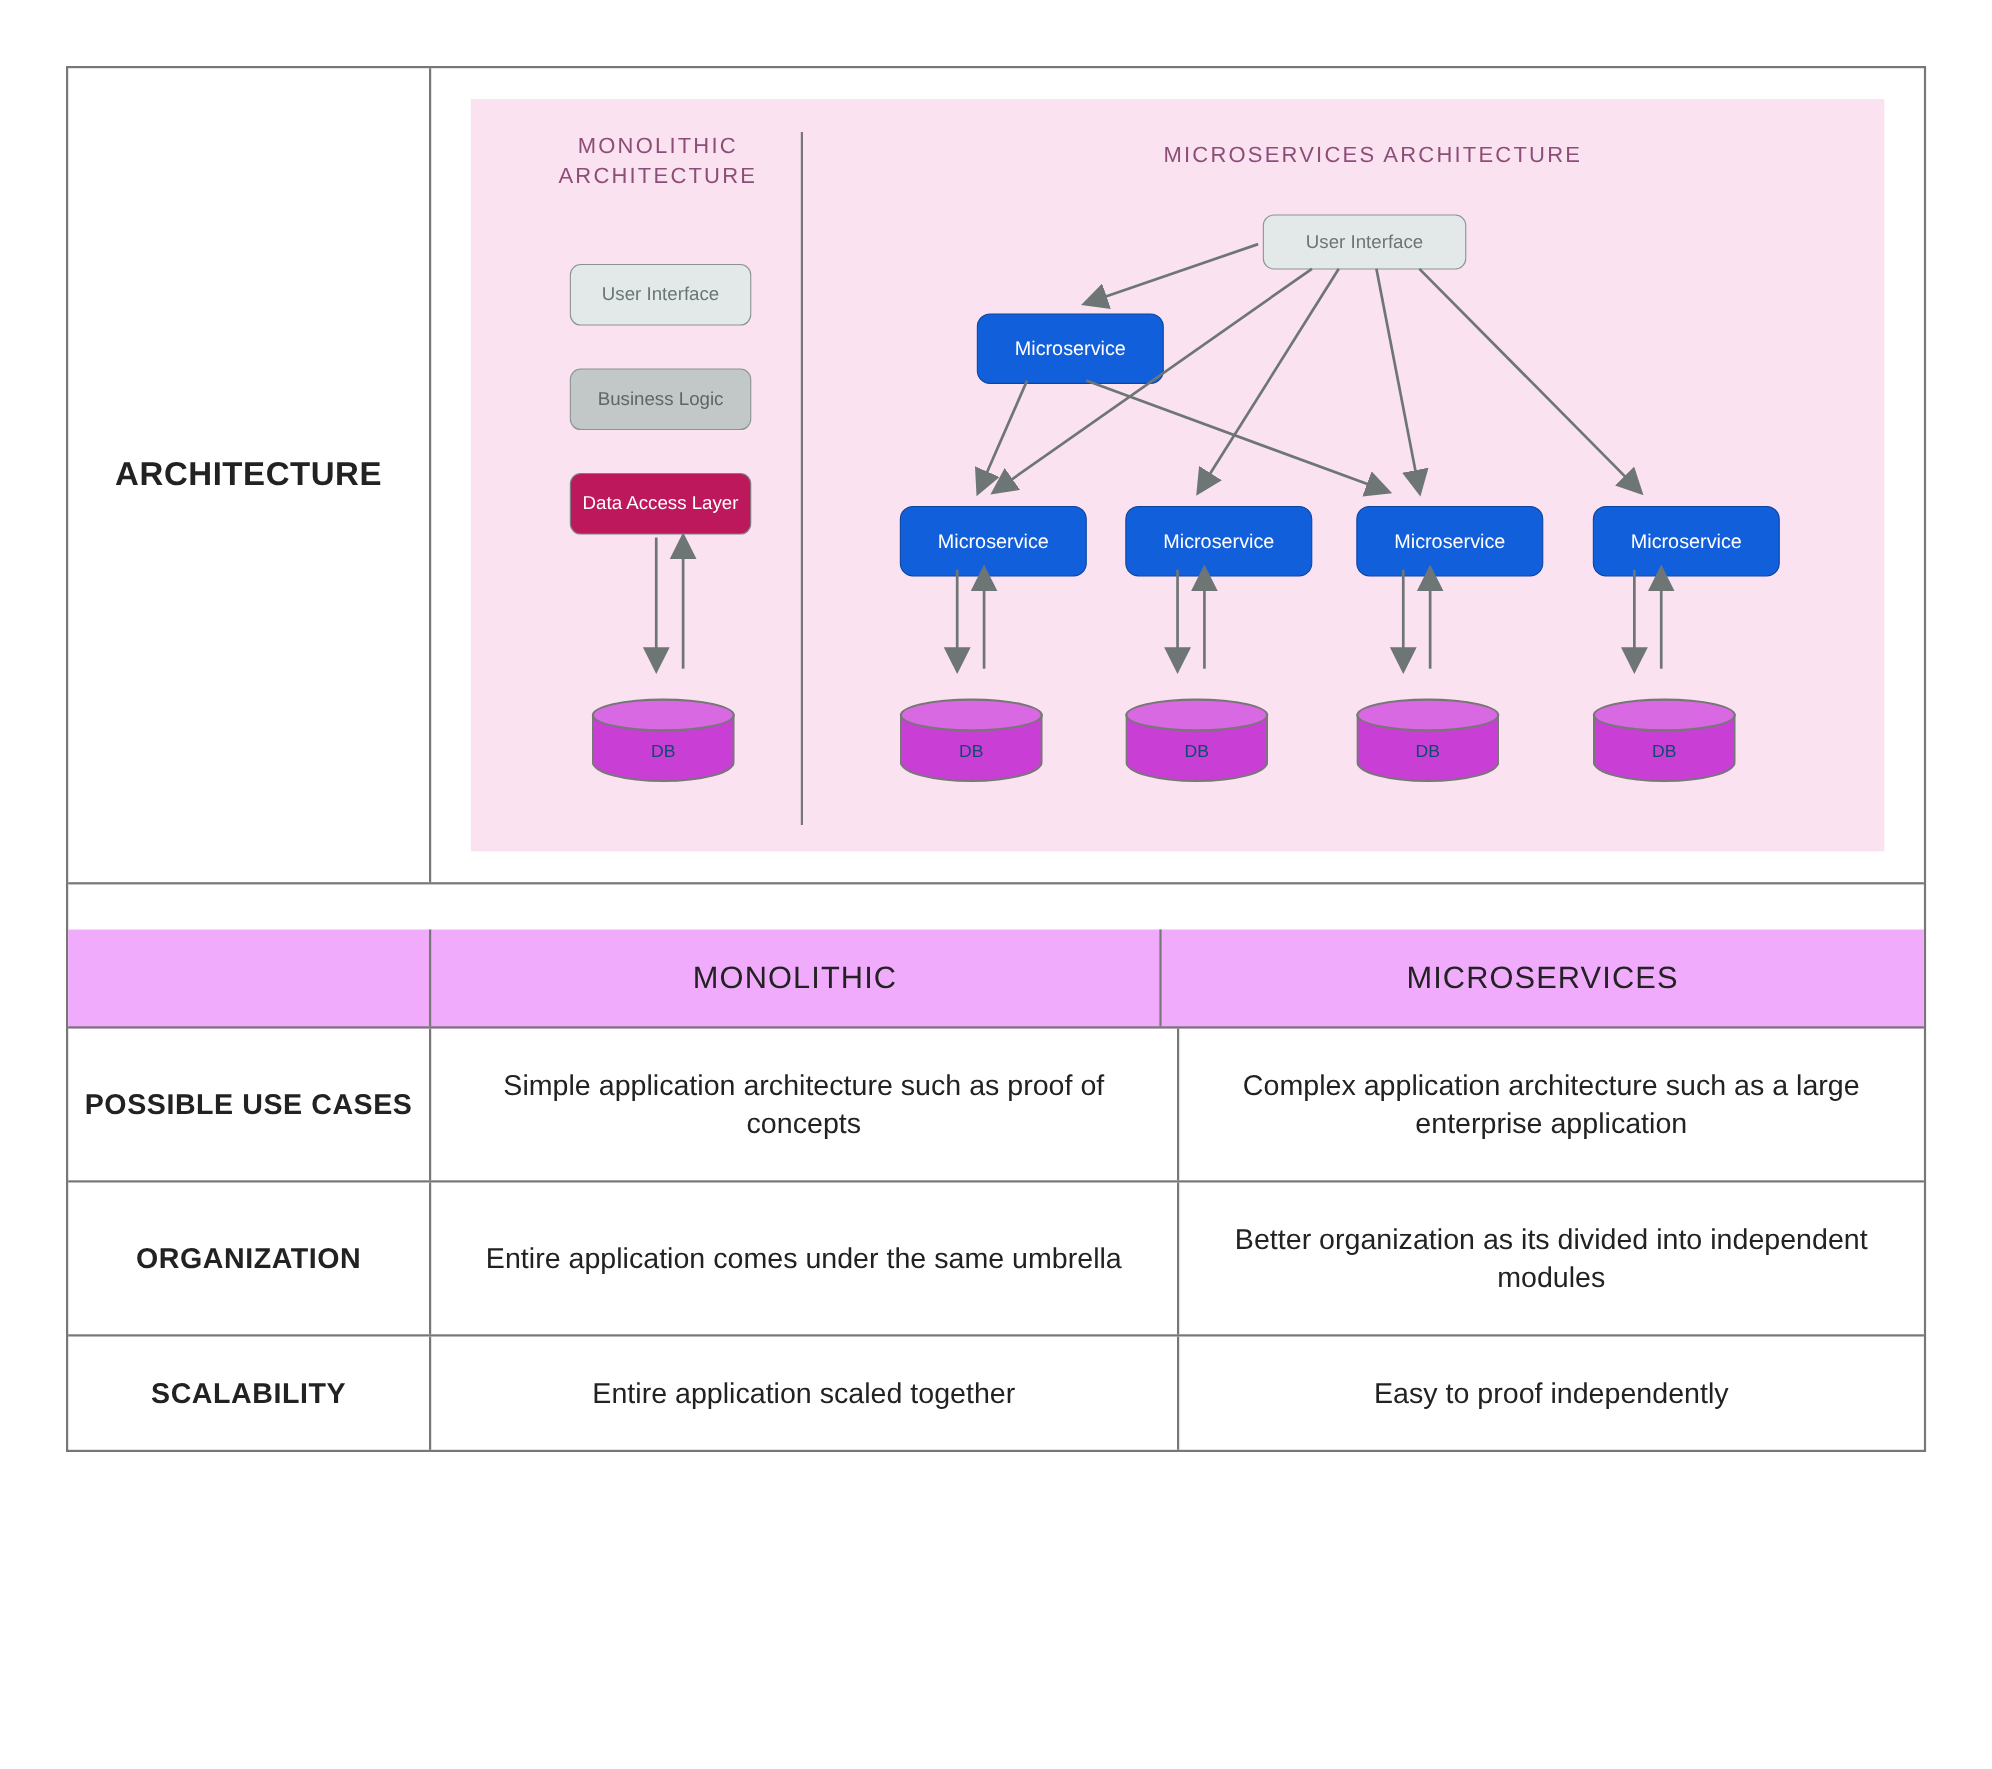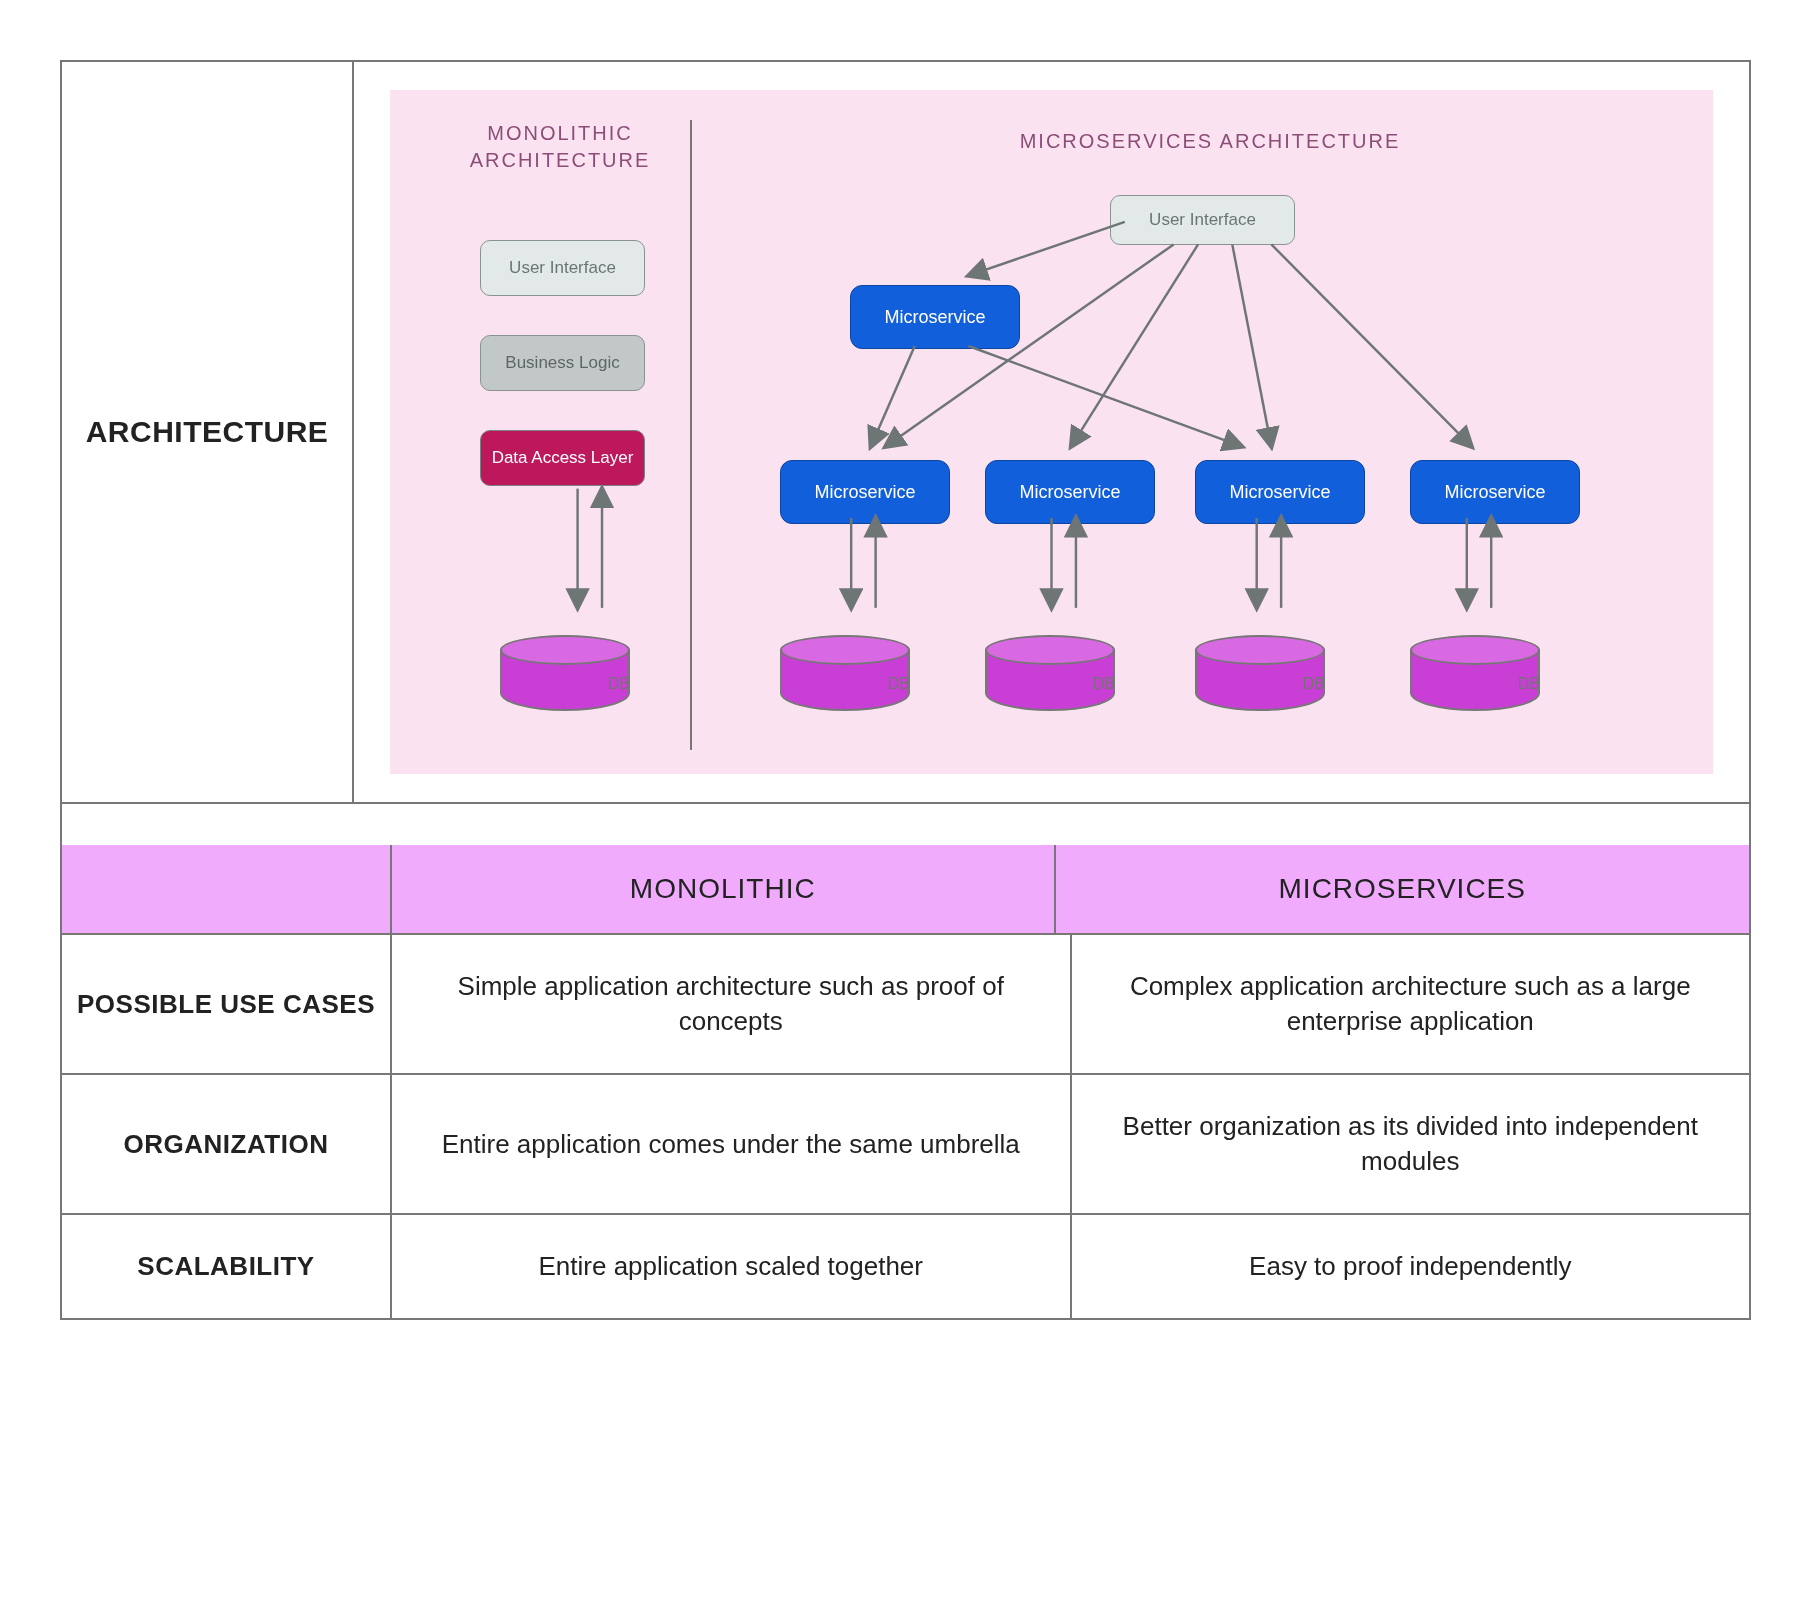--- a/index.html
+++ b/index.html
@@ -12,21 +12,21 @@
   }
   .outer {
     width: 1691px;
     border: 2px solid #777;
   }
   .row-top {
     display: flex;
     border-bottom: 2px solid #777;
   }
   .row-top .label-cell {
-    width: 292px;
+    width: 330px;
     border-right: 2px solid #777;
     display: flex;
     align-items: center;
     justify-content: center;
     font-weight: 700;
     font-size: 30px;
     letter-spacing: 0.5px;
   }
   .row-top .diagram-cell {
     flex: 1;
@@ -123,22 +123,22 @@
   .db .cyl-body {
     position:absolute; left:0; top:14px; width:130px; height:62px;
     background:#C93FD6; border:2px solid #777;
     border-top:none; border-bottom-left-radius:65px 18px; border-bottom-right-radius:65px 18px;
   }
   .db .cyl-top {
     position:absolute; left:0; top:0; width:130px; height:30px;
     background:#D969E2; border:2px solid #777; border-radius:65px/15px;
   }
   .db .db-label {
-    position:absolute; left:0; top:40px; width:130px; text-align:right;
-    color:#737373; font-size:16px;
+    position:absolute; left:0; top:40px; width:130px; text-align:center;
+    color:#0c4a6e; font-size:16px;
   }
   .db-mono { left: 110px; top: 545px; }
   .db-1 { left: 390px; top: 545px; }
   .db-2 { left: 595px; top: 545px; }
   .db-3 { left: 805px; top: 545px; }
   .db-4 { left: 1020px; top: 545px; }
 
   
   svg.arrows {
     position:absolute; left:0; top:0; width:100%; height:100%;

